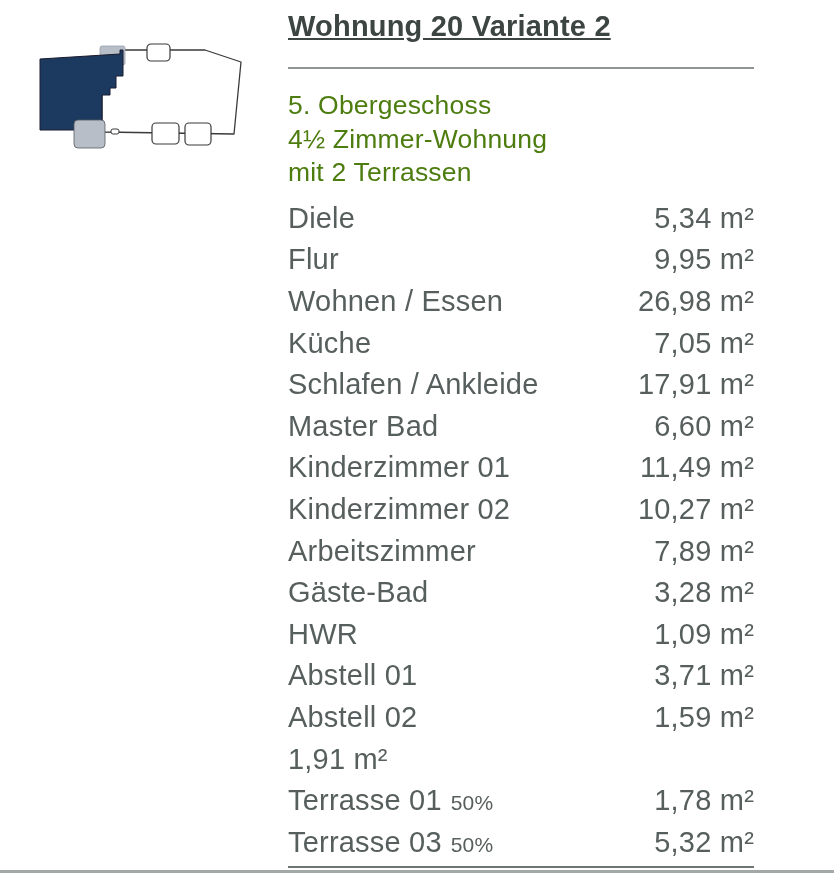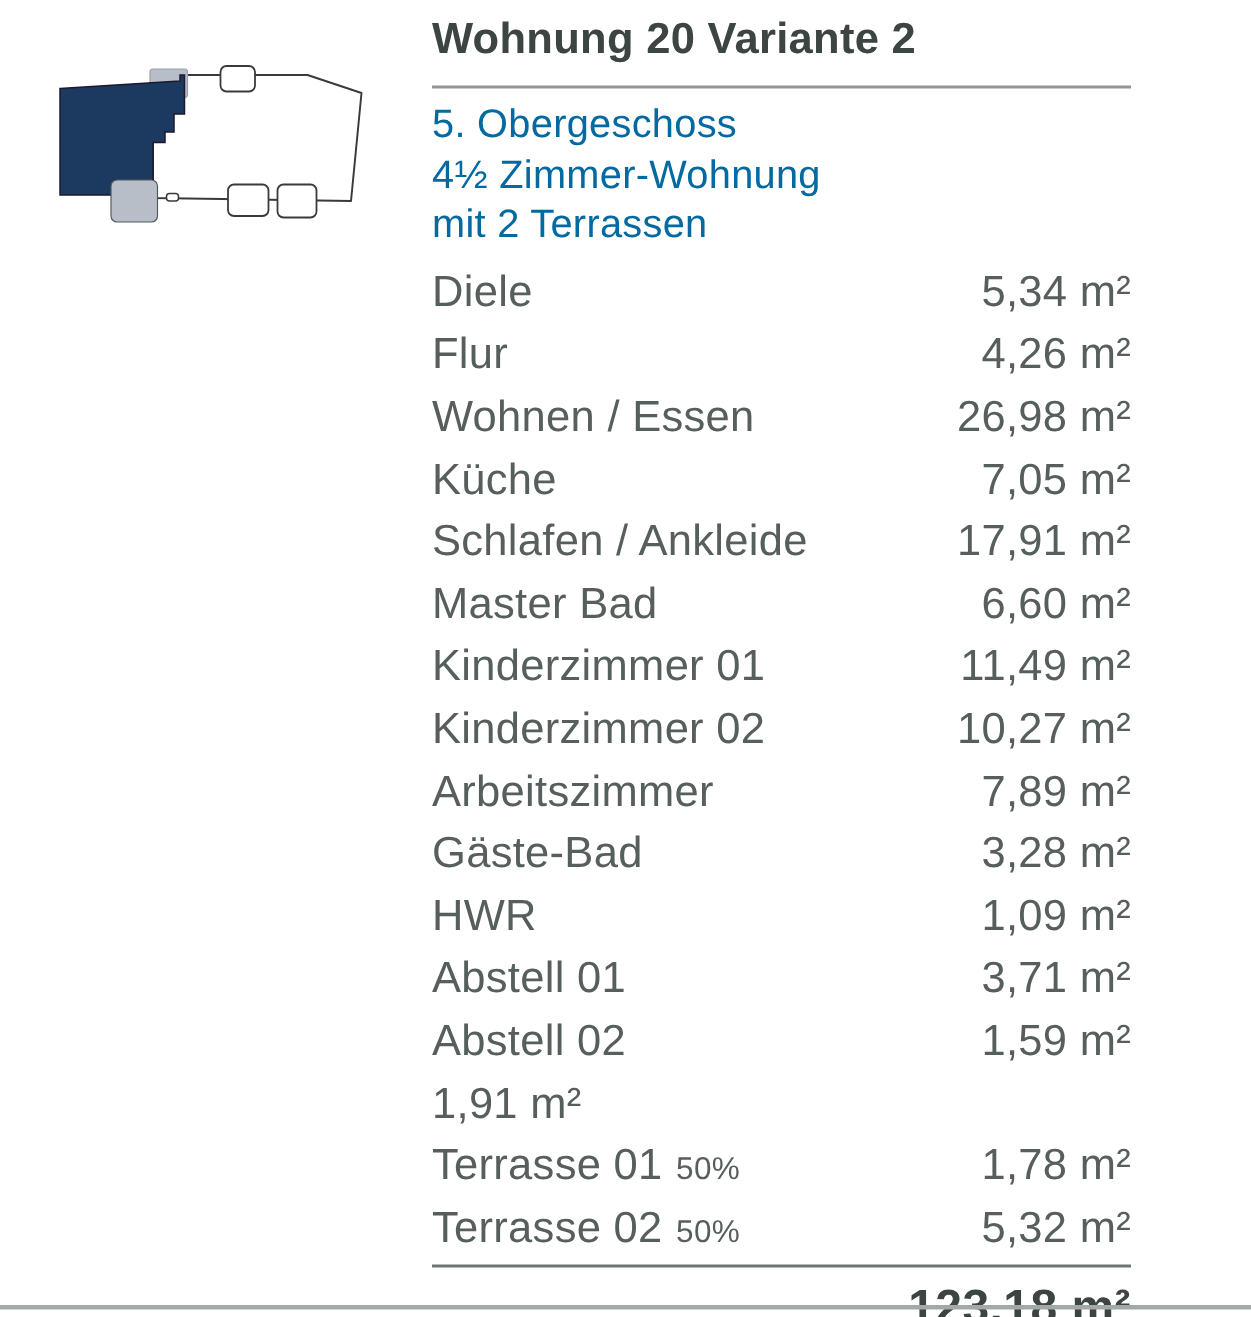--- a/index.html
+++ b/index.html
@@ -9,26 +9,27 @@
     font-family:"Liberation Sans", sans-serif;
   }
   .floorplan-thumb {
     position:absolute; left:32px; top:38px; width:215px; height:116px;
   }
   .content {
     position:absolute; left:288px; top:10px; width:466px;
   }
   .page-title {
     font-size:29px; font-weight:bold; color:#3d4543;
-    letter-spacing:0.2px; padding-bottom:14px;
+    letter-spacing:0.2px; padding-bottom:24px;
     border-bottom:2px solid #8f9695;
+    text-decoration:underline;
   }
   .subtitles {
-    margin-top:7px; font-size:26.5px; line-height:33.5px;
-    color:#0369a1; letter-spacing:0.2px;
+    margin-top:20px; font-size:26.5px; line-height:33.5px;
+    color:#4d7c0f; letter-spacing:0.2px;
   }
   .rooms { margin-top:8px; }
   .room-row {
     display:flex; justify-content:space-between; align-items:center;
     height:41.6px; font-size:29px; color:#565f5d; letter-spacing:0.2px;
   }
   .room-name-wrap { display:flex; align-items:baseline; }
   .room-note { font-size:21px; margin-left:9px; color:#565f5d; }
   .room-note:empty { display:none; }
   .room-area { white-space:nowrap; }
@@ -79,21 +80,21 @@
 
     </span>
     <span class="room-area">5,34 m²</span>
   </div>
 
   <div class="room-row">
     <span class="room-name-wrap">
       <span class="room-name">Flur</span>
 
     </span>
-    <span class="room-area">4,26 m²</span>
+    <span class="room-area">9,95 m²</span>
   </div>
 
   <div class="room-row">
     <span class="room-name-wrap">
       <span class="room-name">Wohnen / Essen</span>
 
     </span>
     <span class="room-area">26,98 m²</span>
   </div>
 
@@ -184,21 +185,21 @@
   <div class="room-row">
     <span class="room-name-wrap">
       <span class="room-name">Terrasse 01</span>
       <span class="room-note">50%</span>
     </span>
     <span class="room-area">1,78 m²</span>
   </div>
 
   <div class="room-row">
     <span class="room-name-wrap">
-      <span class="room-name">Terrasse 02</span>
+      <span class="room-name">Terrasse 03</span>
       <span class="room-note">50%</span>
     </span>
     <span class="room-area">5,32 m²</span>
   </div>
 </div>
 
   <div class="total-sep"></div>
   <div class="total-row">123,18 m²</div>
 </div>
 

